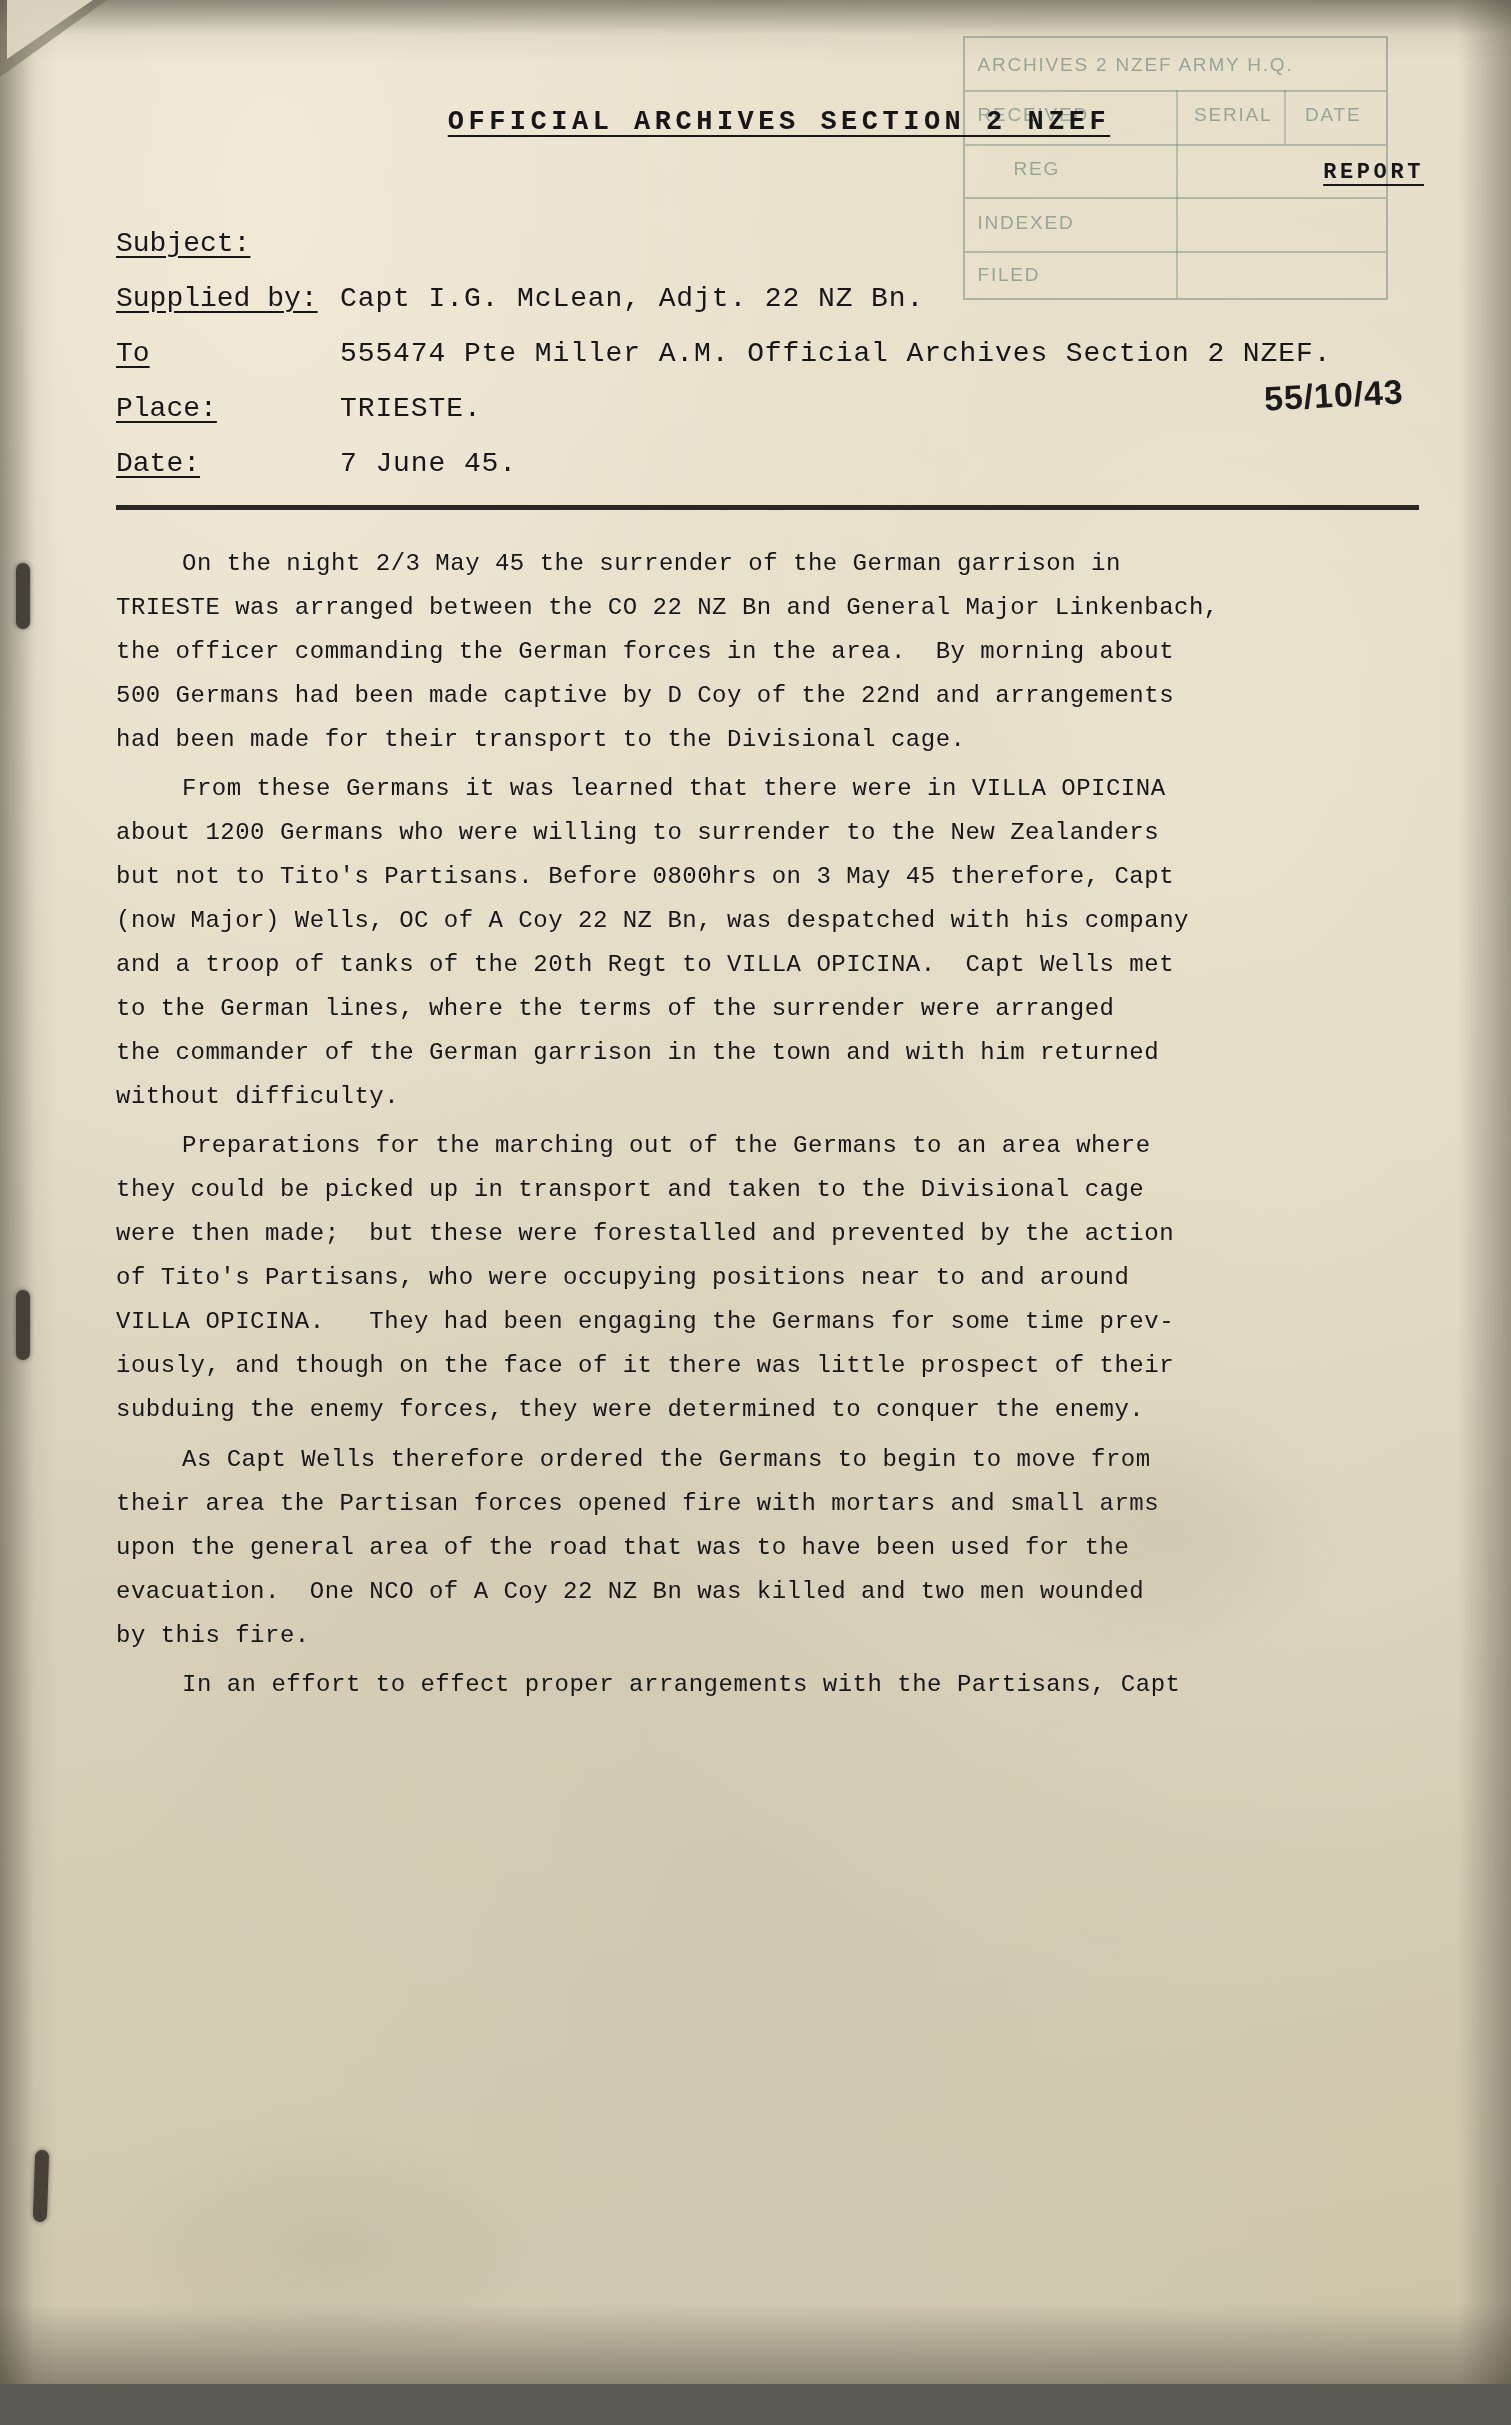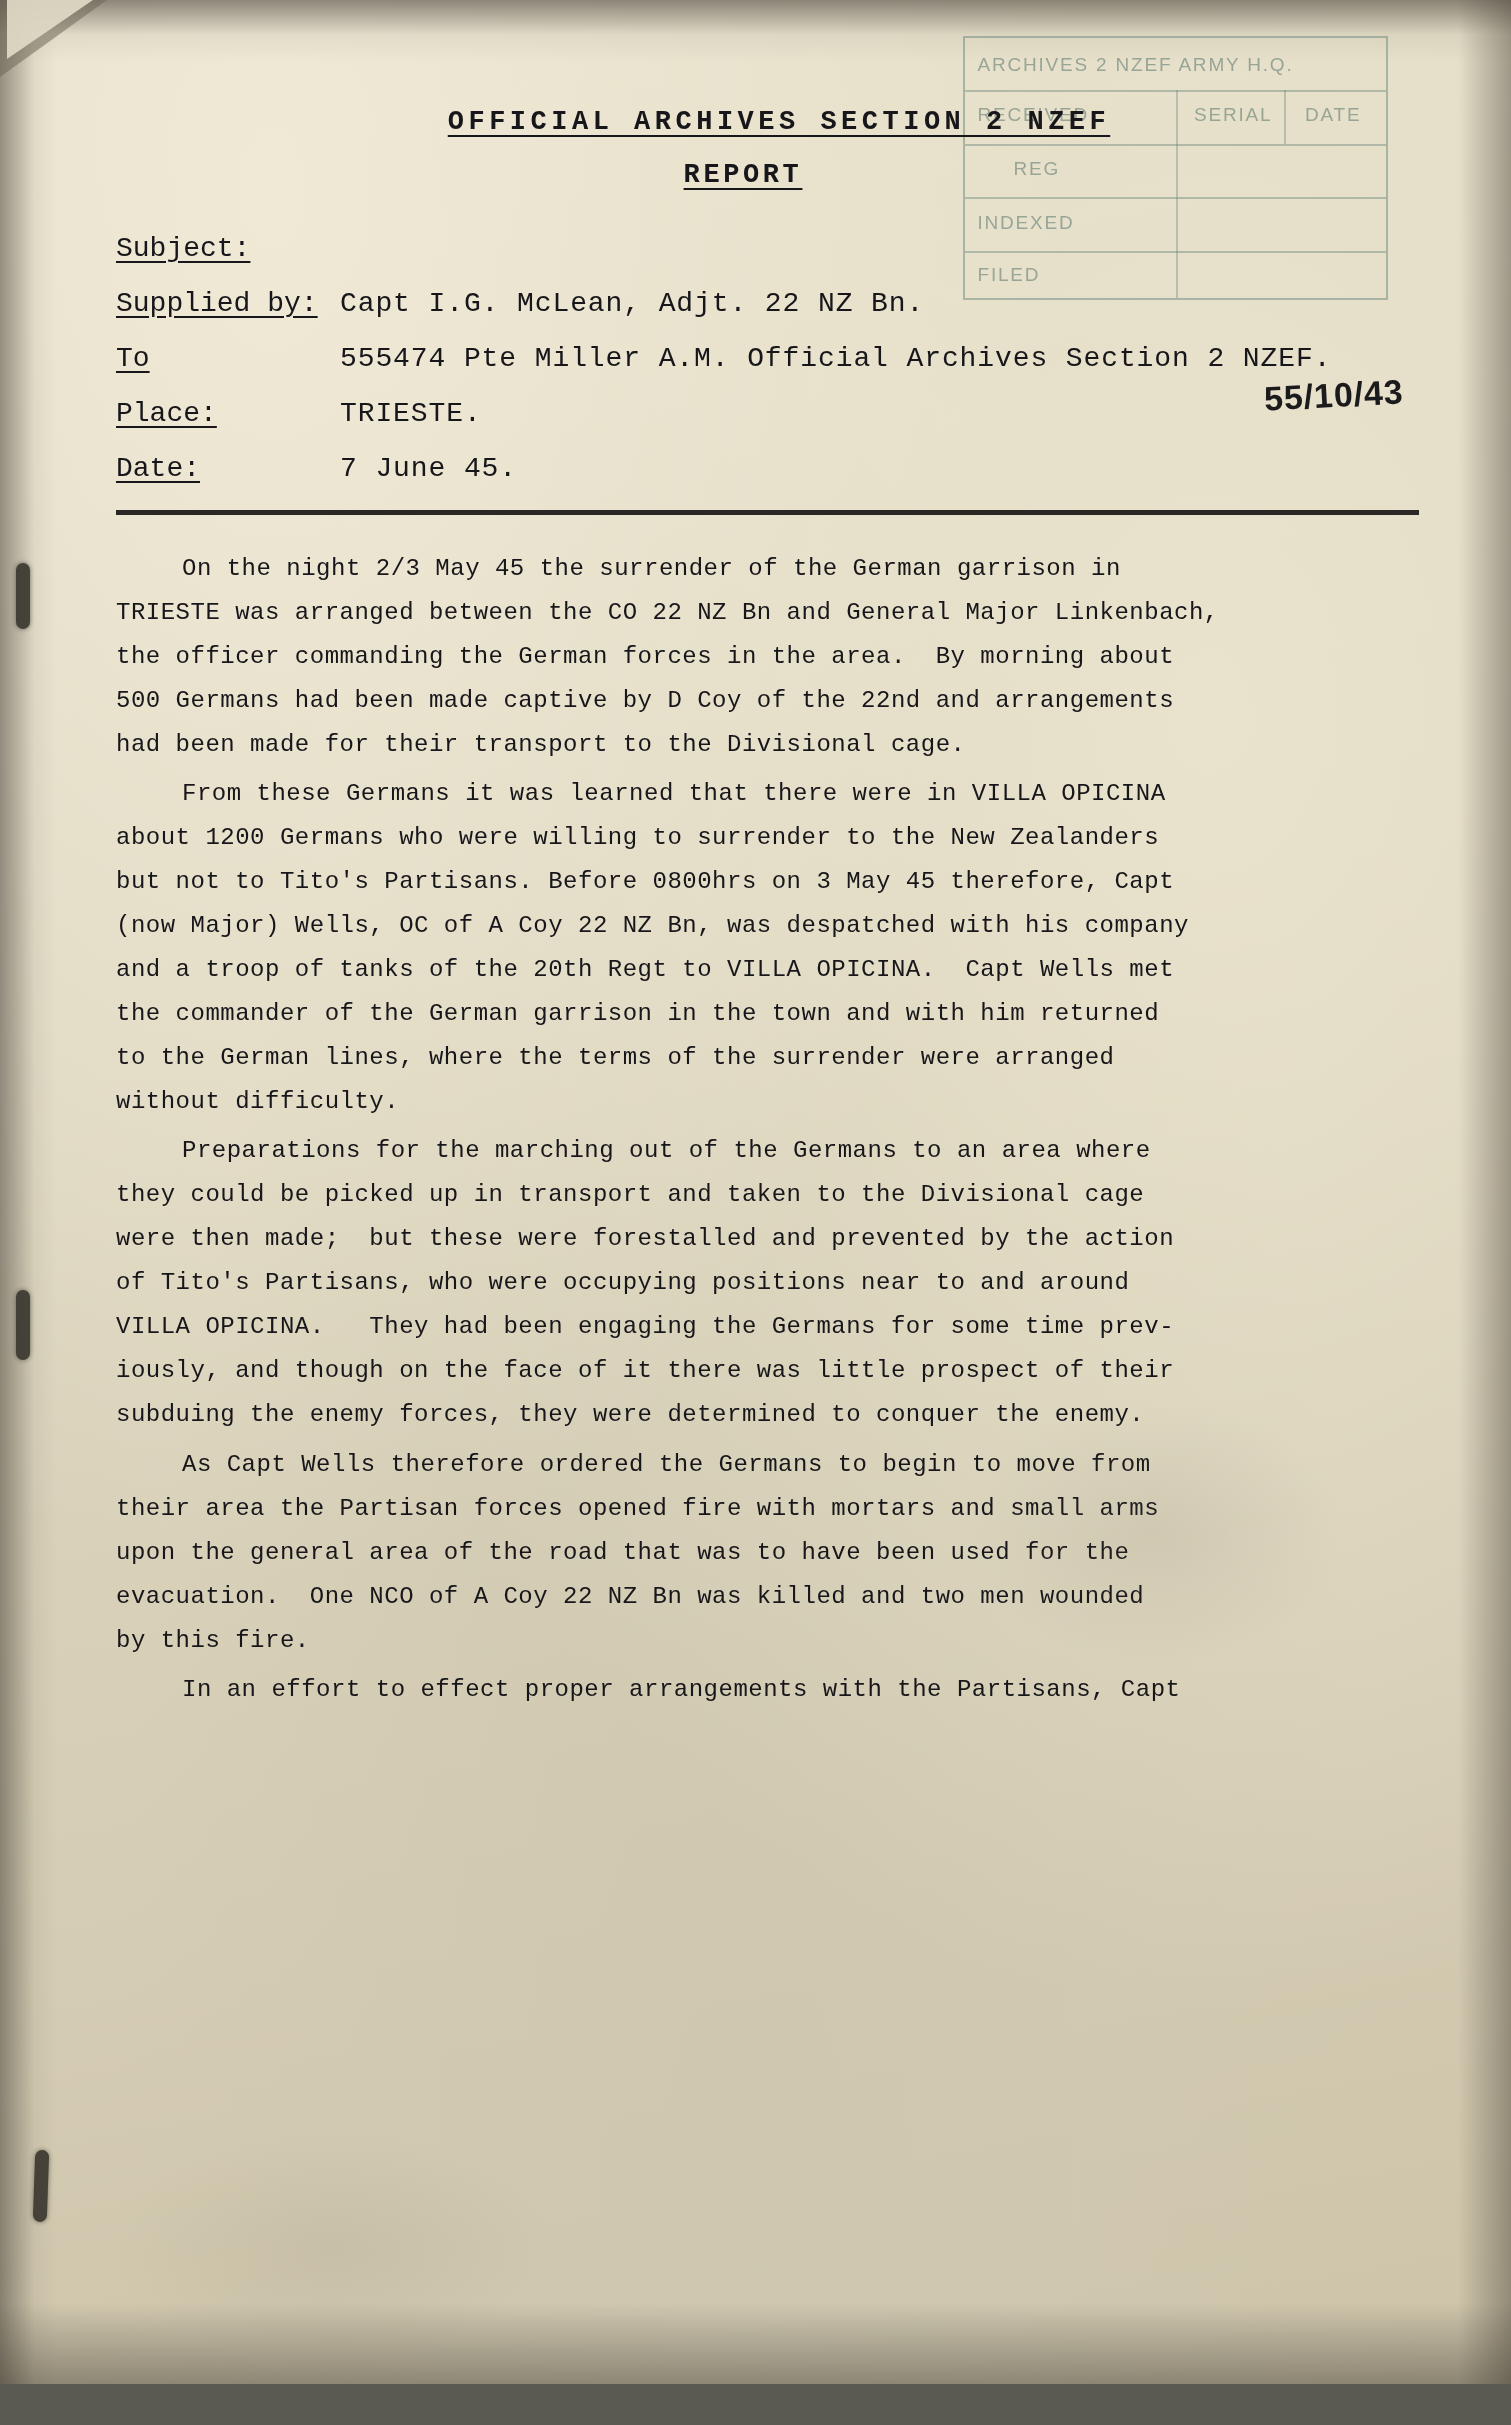--- a/index.html
+++ b/index.html
@@ -111,22 +111,22 @@
   .title {
     text-align: center;
     font-size: 27px;
     letter-spacing: 4.5px;
     font-weight: bold;
     text-decoration: underline;
     text-underline-offset: 6.3px;
     margin-left: 18px;
   }
   .subtitle {
-    text-align: center;
-    font-size: 27px;
+    text-align: right;
+    font-size: 22px;
     letter-spacing: 3.6px;
     font-weight: bold;
     text-decoration: underline;
     text-underline-offset: 6.3px;
     margin-top: 23px;
     margin-left: -54px;
   }
   .meta {
     margin-top: 45px;
     font-size: 28px;
@@ -267,22 +267,22 @@
         <span class="ln">500 Germans had been made captive by D Coy of the 22nd and arrangements</span>
         <span class="ln">had been made for their transport to the Divisional cage.</span>
       </div>
 
       <div class="para">
         <span class="ln indent">From these Germans it was learned that there were in VILLA OPICINA</span>
         <span class="ln">about 1200 Germans who were willing to surrender to the New Zealanders</span>
         <span class="ln">but not to Tito's Partisans. Before 0800hrs on 3 May 45 therefore, Capt</span>
         <span class="ln">(now Major) Wells, OC of A Coy 22 NZ Bn, was despatched with his company</span>
         <span class="ln">and a troop of tanks of the 20th Regt to VILLA OPICINA.  Capt Wells met</span>
+        <span class="ln">to the German lines, where the terms of the surrender were arranged</span>
         <span class="ln">the commander of the German garrison in the town and with him returned</span>
-        <span class="ln">to the German lines, where the terms of the surrender were arranged</span>
         <span class="ln">without difficulty.</span>
       </div>
 
       <div class="para">
         <span class="ln indent">Preparations for the marching out of the Germans to an area where</span>
         <span class="ln">they could be picked up in transport and taken to the Divisional cage</span>
         <span class="ln">were then made;  but these were forestalled and prevented by the action</span>
         <span class="ln">of Tito's Partisans, who were occupying positions near to and around</span>
         <span class="ln">VILLA OPICINA.   They had been engaging the Germans for some time prev-</span>
         <span class="ln">iously, and though on the face of it there was little prospect of their</span>

